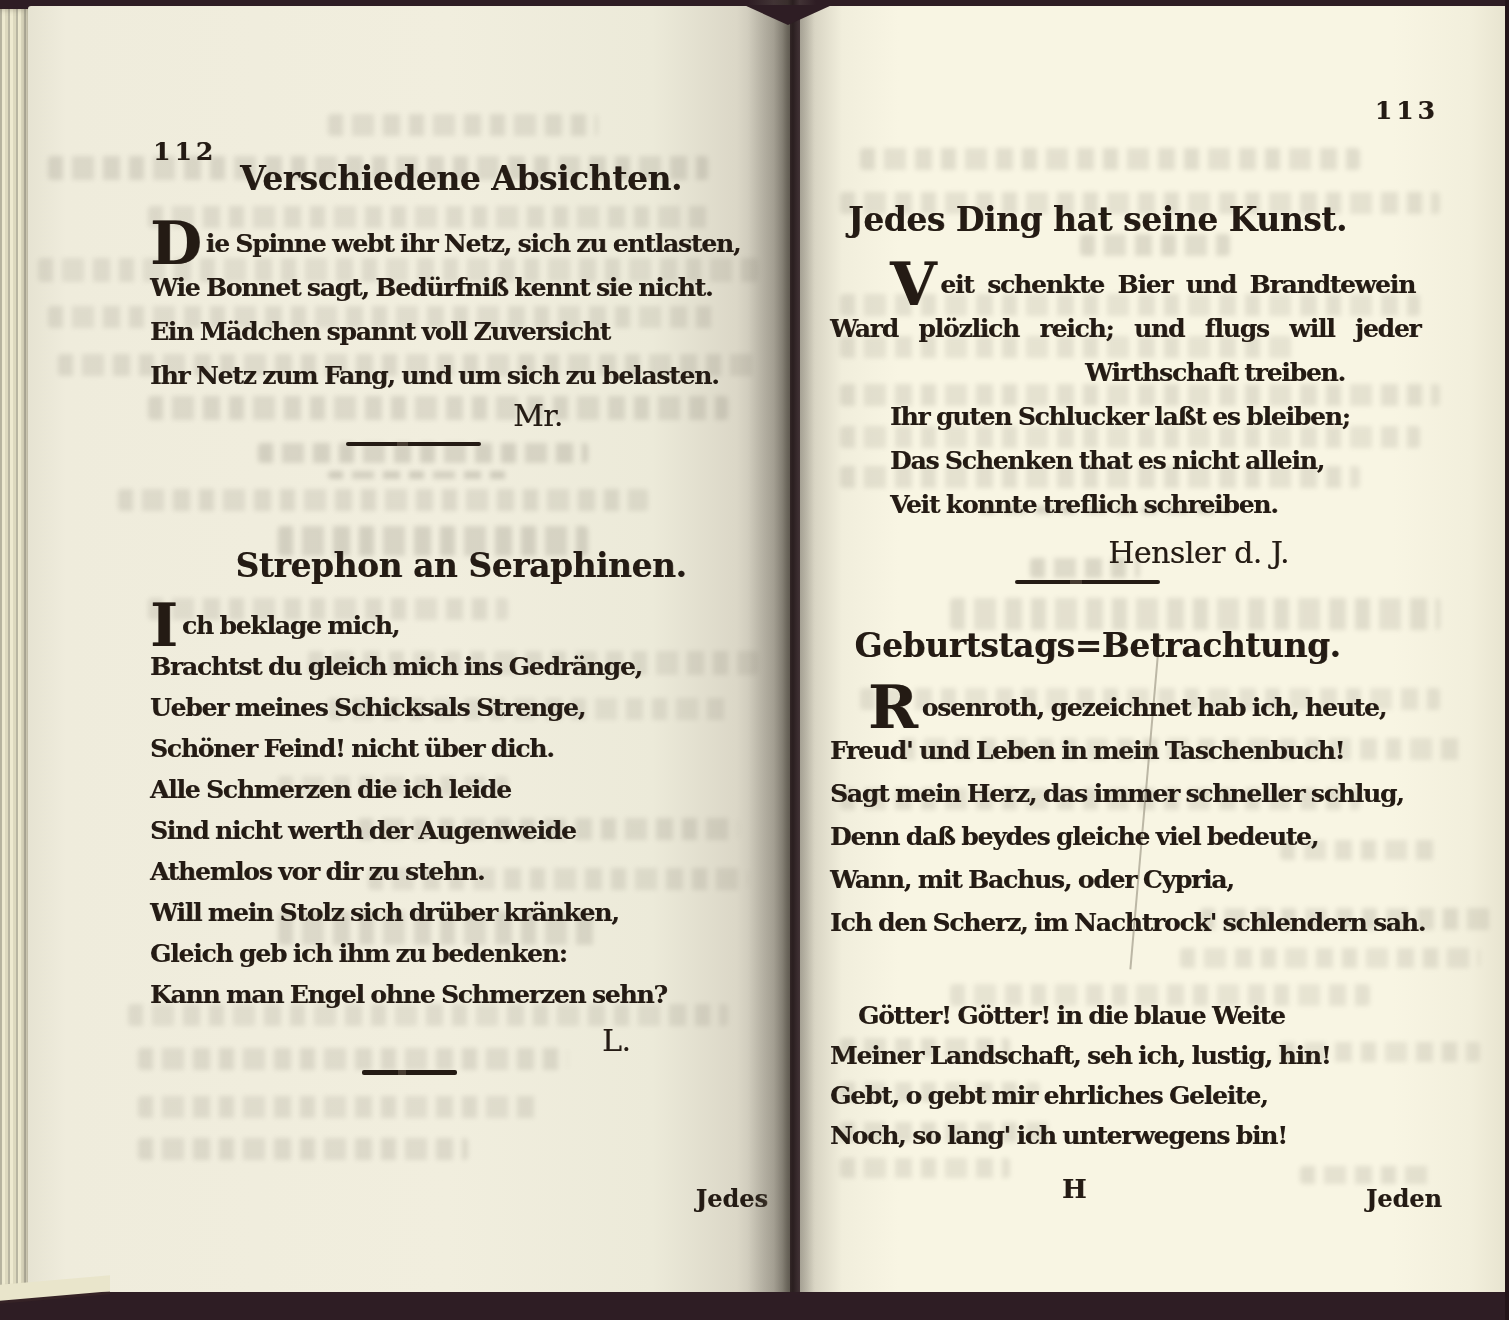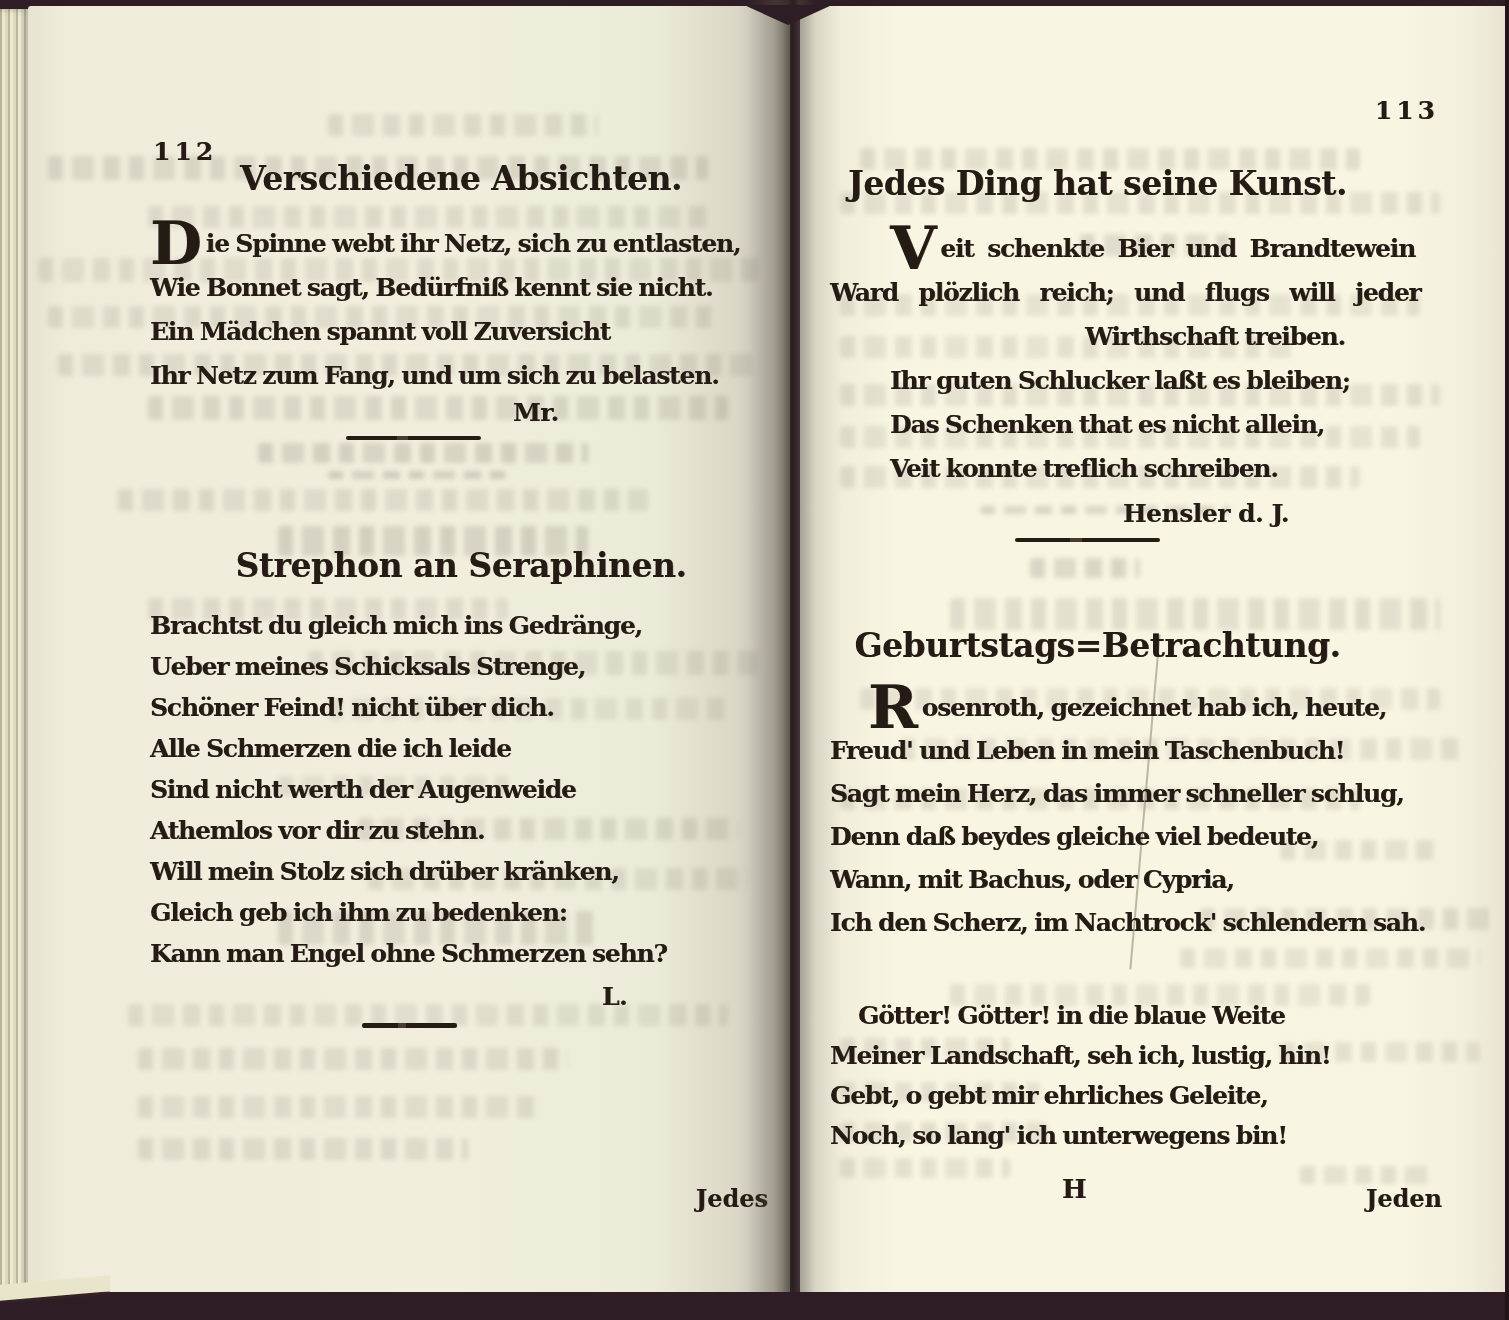--- a/index.html
+++ b/index.html
@@ -30,40 +30,40 @@
   .scratch{position:absolute;left:344px;top:628px;width:2px;height:336px;z-index:2;
     background:rgba(128,122,104,.5);transform:rotate(5deg);filter:blur(.6px);}
 
   
   .ink{color:#241b14;text-shadow:.4px .4px .5px rgba(36,27,20,.55);}
   .pagenum{position:absolute;font-size:25px;font-weight:bold;letter-spacing:4px;z-index:2;}
   .poem{position:absolute;z-index:2;}
   .poem-title{margin:0;font-size:33px;font-weight:bold;text-align:center;letter-spacing:-.5px;white-space:nowrap;}
   .line{font-size:25px;font-weight:bold;letter-spacing:-1.2px;word-spacing:-1px;white-space:nowrap;}
   .dropcap{font-size:60px;line-height:28px;vertical-align:-12px;margin-right:5px;font-weight:bold;}
-  .signature{font-size:25px;font-weight:bold;letter-spacing:-.5px;}
+  .signature{font-size:30px;font-weight:normal;letter-spacing:-.5px;}
   .divider{height:4px;background:linear-gradient(90deg,#241b14 0 38%,#473c32 38% 46%,#241b14 46% 100%);border-radius:2px;}
   .catchword{position:absolute;font-size:24px;font-weight:bold;z-index:2;}
   .sigmark{position:absolute;font-size:26px;font-weight:bold;z-index:2;}
 
   
   .p-l1{left:122px;top:153px;width:622px;}
   .p-l1 .poem-title{margin-bottom:24px;}
   .p-l1 .line{line-height:44px;}
   .p-l1 .signature{padding-left:363px;}
   .p-l1 .divider{width:135px;margin:9px 0 0 196px;}
   
   .p-l2{left:122px;top:540px;width:622px;}
   .p-l2 .poem-title{margin-bottom:20px;}
   .p-l2 .line{line-height:41px;}
   .p-l2 .signature{padding-left:452px;margin-top:8px;}
   .p-l2 .divider{width:95px;margin:12px 0 0 212px;height:5px;}
   
   .p-r1{left:30px;top:158px;width:535px;}
-  .p-r1 .poem-title{margin-bottom:24px;}
+  .p-r1 .poem-title{margin-bottom:24px;margin-top:36px;}
   .p-r1 .line{line-height:44px;}
   .p-r1 .first-line{padding-left:60px;word-spacing:6px;}
   .p-r1 .lines .line:nth-child(1){word-spacing:13px;}
   .p-r1 .lines .line:nth-child(2){padding-left:255px;}
   .p-r1 .lines .line:nth-child(3),.p-r1 .lines .line:nth-child(4),.p-r1 .lines .line:nth-child(5){padding-left:60px;}
   .p-r1 .signature{text-align:right;padding-right:76px;margin-top:8px;}
   .p-r1 .divider{width:145px;margin:10px 0 0 185px;}
   
   .p-r2{left:30px;top:620px;width:535px;}
   .p-r2 .poem-title{margin-bottom:21px;}
@@ -115,20 +115,21 @@
           <div class="line ink">Wie Bonnet sagt, Bedürfniß kennt sie nicht.</div>
           <div class="line ink">Ein Mädchen spannt voll Zuversicht</div>
           <div class="line ink">Ihr Netz zum Fang, und um sich zu belasten.</div>
         </div>
       <div class="signature ink">Mr.</div>
       <div class="divider"></div>
     </section>
 
     <section class="poem p-l2">
       <h2 class="poem-title ink">Strephon an Seraphinen.</h2>
+      <div class="line first-line ink"><span class="dropcap">I</span><span>ch beklage mich,</span></div>
       <div class="lines">
           <div class="line ink">Brachtst du gleich mich ins Gedränge,</div>
           <div class="line ink">Ueber meines Schicksals Strenge,</div>
           <div class="line ink">Schöner Feind! nicht über dich.</div>
           <div class="line ink">Alle Schmerzen die ich leide</div>
           <div class="line ink">Sind nicht werth der Augenweide</div>
           <div class="line ink">Athemlos vor dir zu stehn.</div>
           <div class="line ink">Will mein Stolz sich drüber kränken,</div>
           <div class="line ink">Gleich geb ich ihm zu bedenken:</div>
           <div class="line ink">Kann man Engel ohne Schmerzen sehn?</div>

